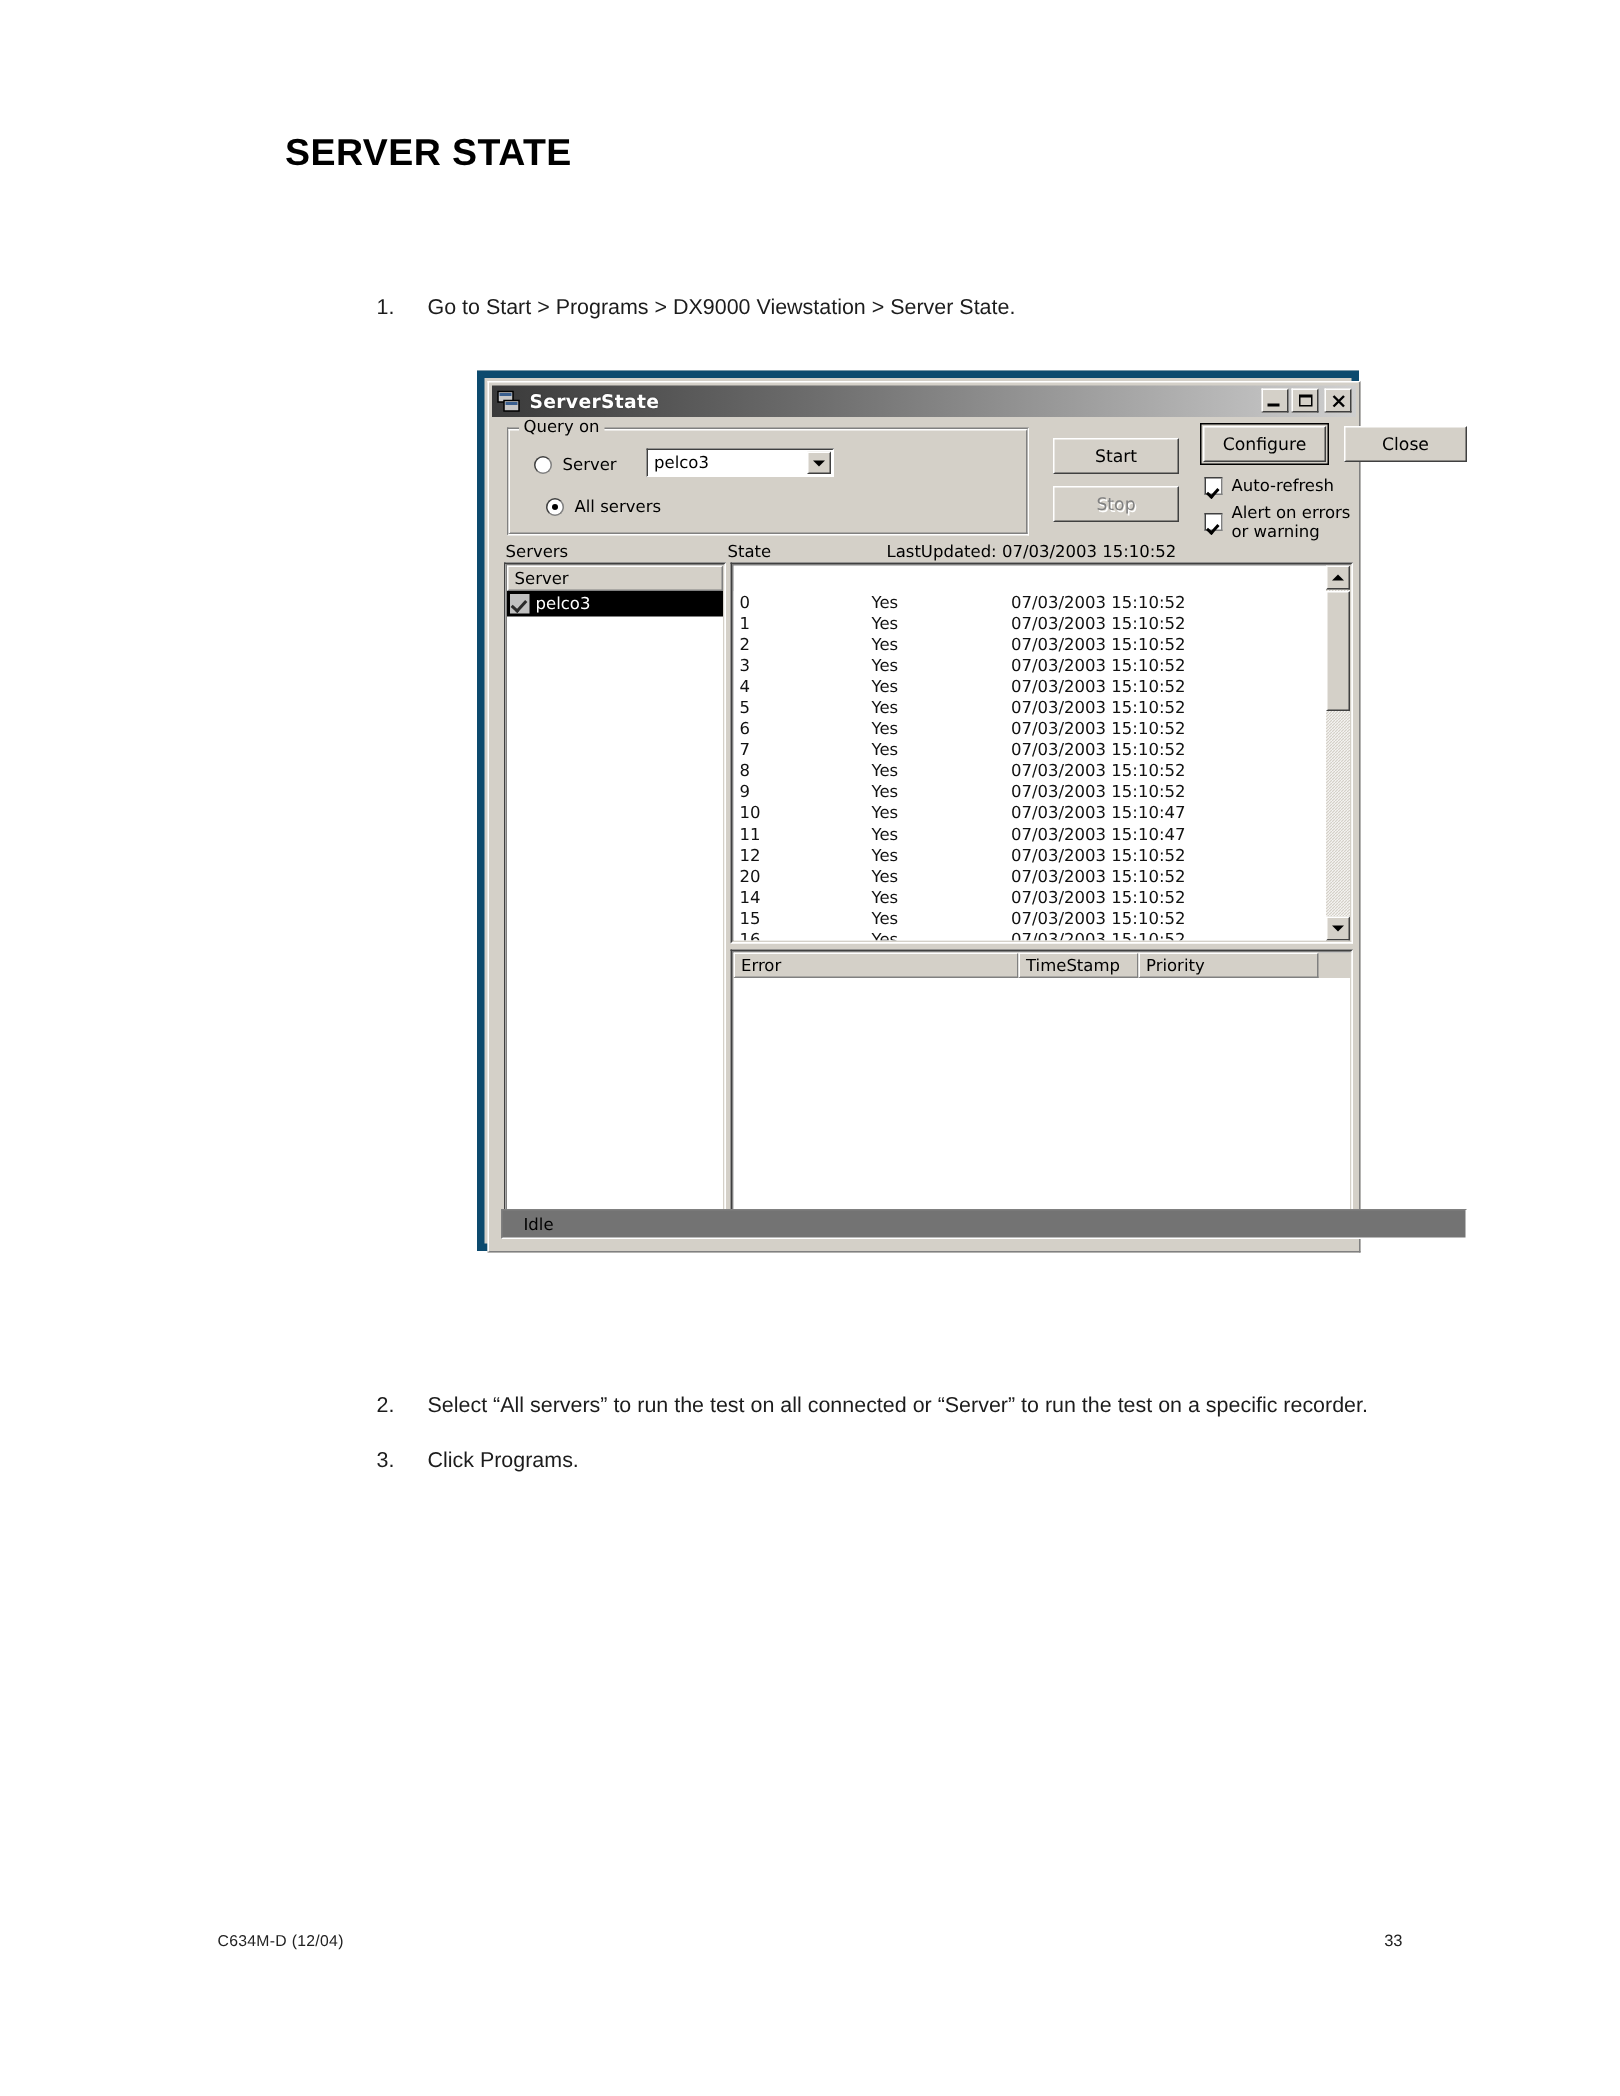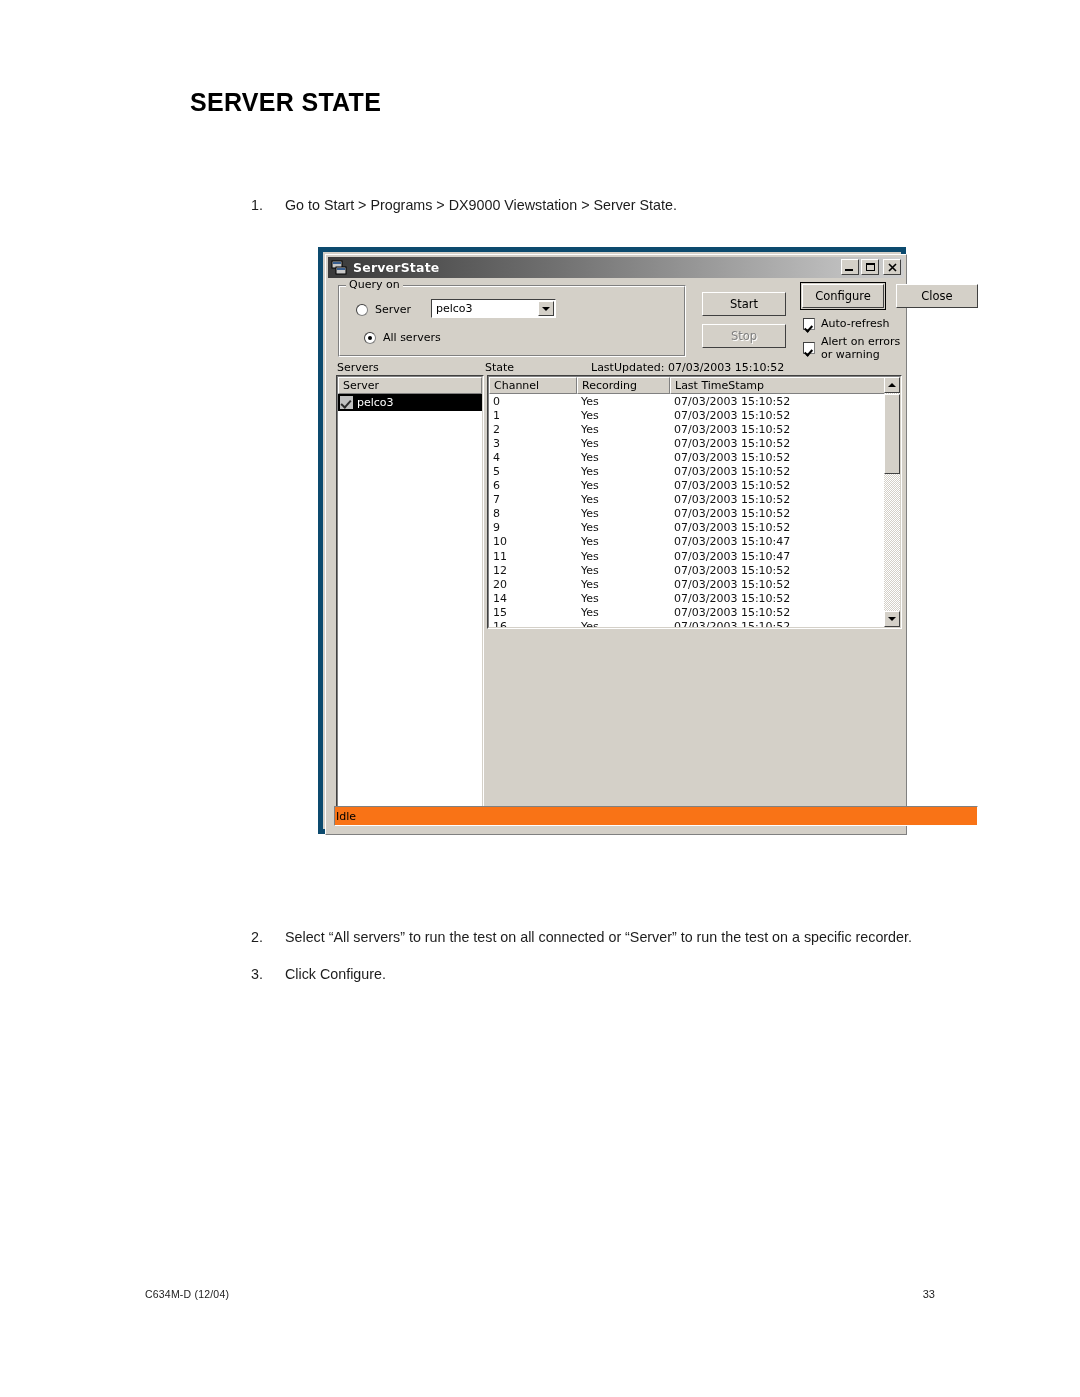--- a/index.html
+++ b/index.html
@@ -493,30 +493,30 @@
     box-sizing: border-box;
   }
 
   
   .statusbar {
     position: absolute;
     left: 8px;
     bottom: 8px;
     width: 644px;
     height: 20px;
-    background: #f97316;
+    background: #737373;
     border: 1px solid #808080;
     border-top-color: #808080;
     border-left-color: #808080;
     border-right-color: #ffffff;
     border-bottom-color: #ffffff;
     box-sizing: border-box;
     display: flex;
     align-items: center;
-    padding-left: 1px;
+    padding-left: 14px;
     font-size: 11px;
   }
 </style>
 </head>
 <body>
 
 <div class="page">
 
   <div class="heading">SERVER STATE</div>
 
@@ -601,25 +601,20 @@
           </div>
           <div class="srv-item">
             <span class="srv-check"></span>
             <span>pelco3</span>
           </div>
         </div>
       </div>
 
       <div class="sunken" id="state-panel">
         <div class="sk-in">
-          <div class="colhdr-row" id="state-head">
-              <div class="colhdr" style="width: 88px;">Channel</div>
-              <div class="colhdr" style="width: 93px;">Recording</div>
-              <div class="colhdr" style="width: 218px;">Last TimeStamp</div>
-            </div>
           <div class="tbl-body" id="state-body">
               <div class="trow">
                 <div class="tcell" style="width: 88px;">0</div>
                 <div class="tcell" style="width: 93px;">Yes</div>
                 <div class="tcell" style="width: 218px;">07/03/2003 15:10:52</div>
               </div>
               <div class="trow">
                 <div class="tcell" style="width: 88px;">1</div>
                 <div class="tcell" style="width: 93px;">Yes</div>
                 <div class="tcell" style="width: 218px;">07/03/2003 15:10:52</div>
@@ -706,35 +701,45 @@
                 <i class="tri-up"></i>
               </div>
             <div class="sb-thumb" style="top:17px;height:80px;"></div>
             <div class="sb-btn down">
                 <i class="tri-down"></i>
               </div>
           </div>
         </div>
       </div>
 
+      <div class="sunken" id="error-panel">
+        <div class="sk-in">
+          <div class="colhdr-row" id="error-head">
+              <div class="colhdr" style="width: 190px;">Error</div>
+              <div class="colhdr" style="width: 80px;">TimeStamp</div>
+              <div class="colhdr" style="width: 120px;">Priority</div>
+            </div>
+          <div class="tbl-body" id="error-body"></div>
+        </div>
+      </div>
 
       <div class="statusbar">
         <span>Idle</span>
       </div>
 
     </div>
   </div>
 
 
   <div class="step" id="step2">
     <span class="num">2.</span>
     <span class="txt">Select “All servers” to run the test on all connected or “Server” to run the test on a specific recorder.</span>
   </div>
 
   <div class="step" id="step3">
     <span class="num">3.</span>
-    <span class="txt">Click Configure.</span>
+    <span class="txt">Click Programs.</span>
   </div>
 
   <div class="footer-left">C634M-D (12/04)</div>
   <div class="footer-right">33</div>
 
 </div>
 
 </body></html>

